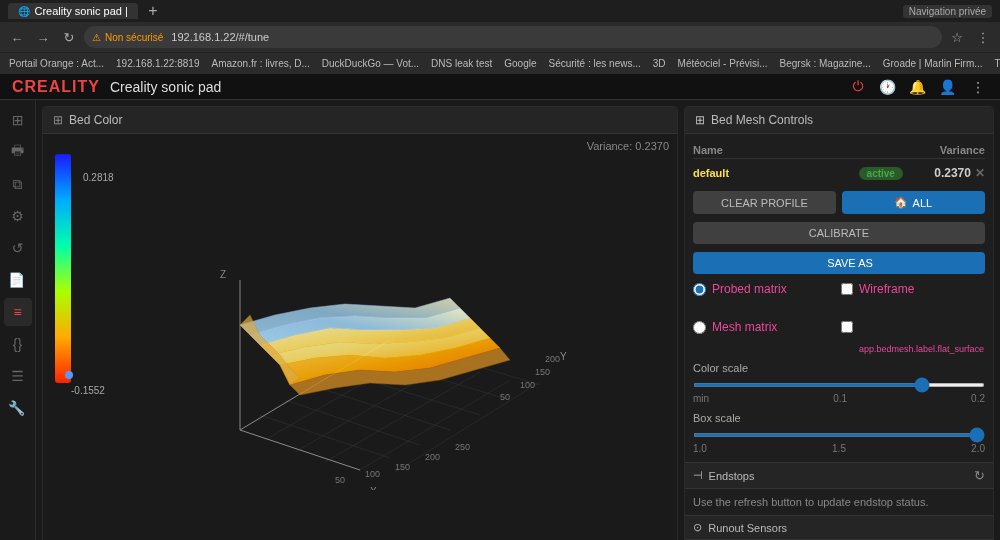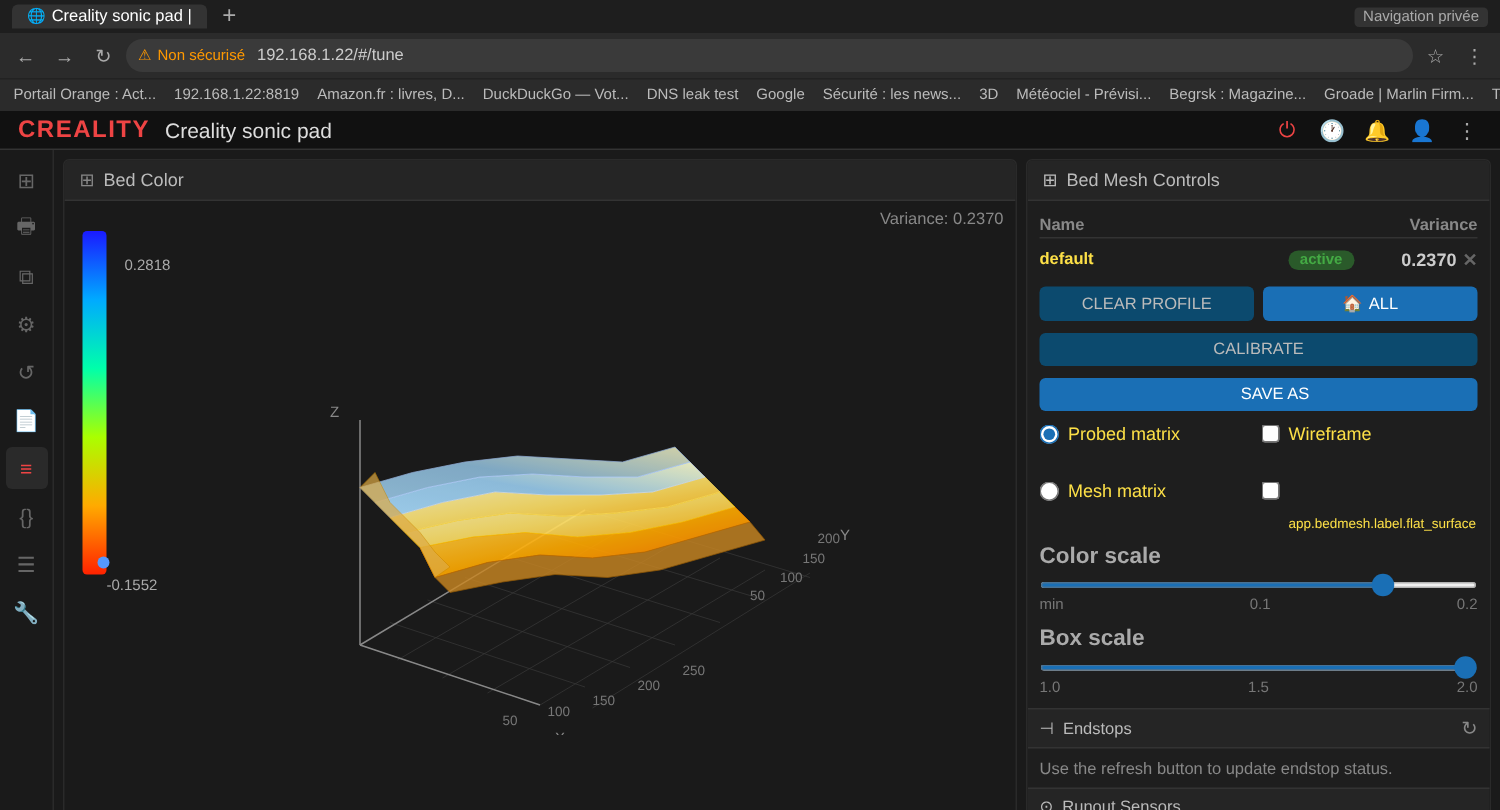--- a/index.html
+++ b/index.html
@@ -59,31 +59,31 @@
     .profile-table-header span:last-child { width: 80px; text-align: right; }
 
     .profile-row { display: flex; align-items: center; padding: 3px 0; }
     .profile-name { flex: 1; color: #fde047; font-size: 11px; }
     .profile-badge { background: #2a5a2a; color: #4a4; border-radius: 10px; padding: 1px 8px; font-size: 10px; margin-right: 8px; }
     .profile-variance { width: 60px; text-align: right; color: #ccc; font-size: 12px; }
     .profile-close { color: #666; cursor: pointer; margin-left: 4px; font-size: 12px; }
 
     .button-row { display: flex; gap: 6px; }
     .btn { padding: 5px 10px; border: none; border-radius: 4px; cursor: pointer; font-size: 11px; font-weight: 500; flex: 1; text-align: center; }
-    .btn-dark { background: #0c4a6e; color: #bbb; }
+    .btn-dark { background: #404040; color: #bbb; }
     .btn-primary { background: #1a6fb5; color: #fff; display: flex; align-items: center; justify-content: center; gap: 4px; }
     .btn-blue { background: #1a6fb5; color: #fff; padding-left: 32px; }
     .radio-row { display: flex; align-items: center; gap: 6px; }
     .radio-input { width: 13px; height: 13px; accent-color: #1a6fb5; cursor: pointer; }
     .checkbox-input { width: 12px; height: 12px; accent-color: #555; cursor: pointer; }
-    .radio-label { font-size: 12px; color: #fde047; }
+    .radio-label { font-size: 12px; color: #ec4899; }
 
     .options-grid { display: grid; grid-template-columns: 1fr 1fr; gap: 4px; }
     .slider-row { display: flex; flex-direction: column; gap: 2px; }
-    .slider-label { font-size: 15px; color: #aaa; font-weight: bold; }
+    .slider-label { font-size: 11px; color: #aaa; }
     .slider-track { width: 100%; }
     .slider-track input[type=range] { width: 100%; accent-color: #1a6fb5; cursor: pointer; height: 4px; }
     .slider-ticks { display: flex; justify-content: space-between; font-size: 10px; color: #777; margin-top: 1px; }
 
     
     .section-header { background: #252525; padding: 5px 8px; display: flex; align-items: center; gap: 6px; border-top: 1px solid #333; border-bottom: 1px solid #333; font-size: 11px; color: #bbb; cursor: pointer; }
     .section-content { padding: 6px 8px; }
     .section-note { font-size: 11px; color: #888; }
 
     .refresh-btn { margin-left: auto; color: #888; cursor: pointer; font-size: 13px; }

